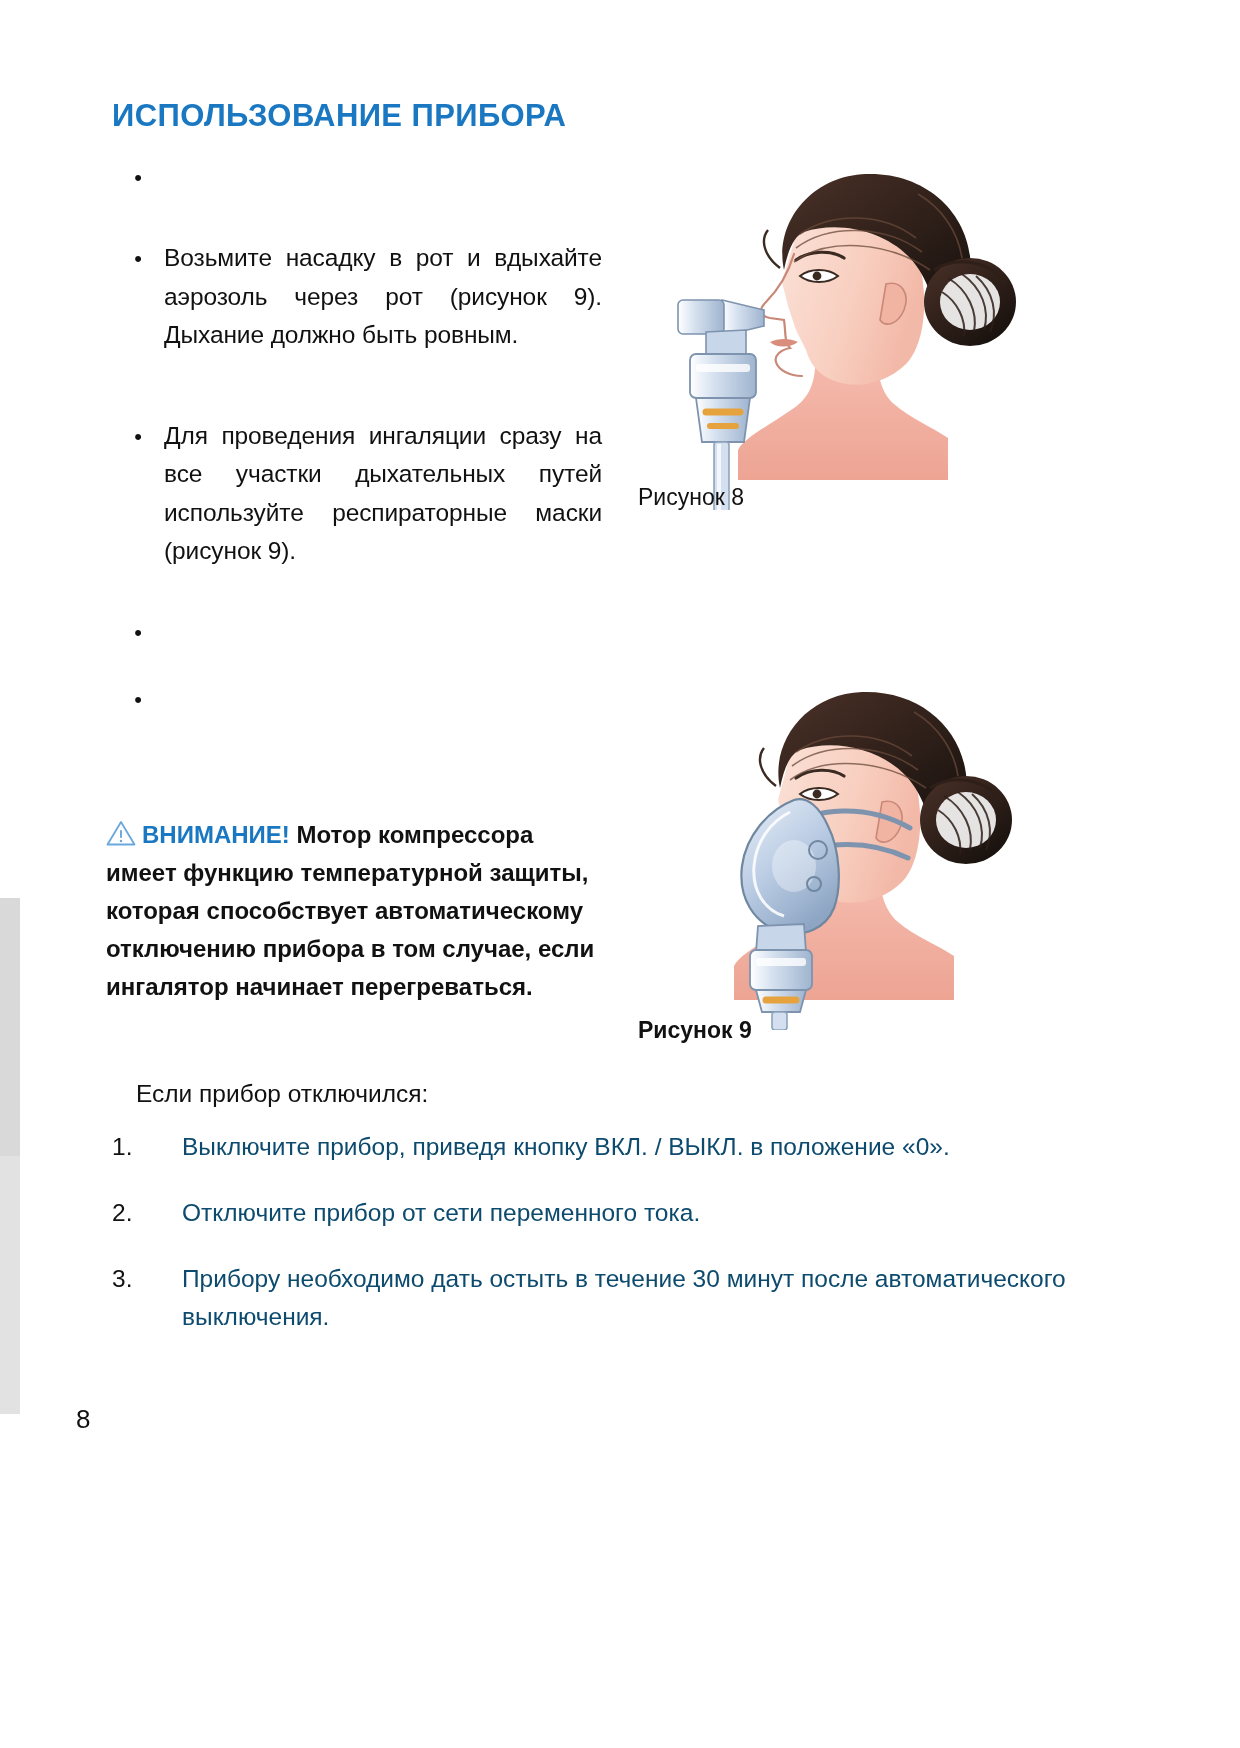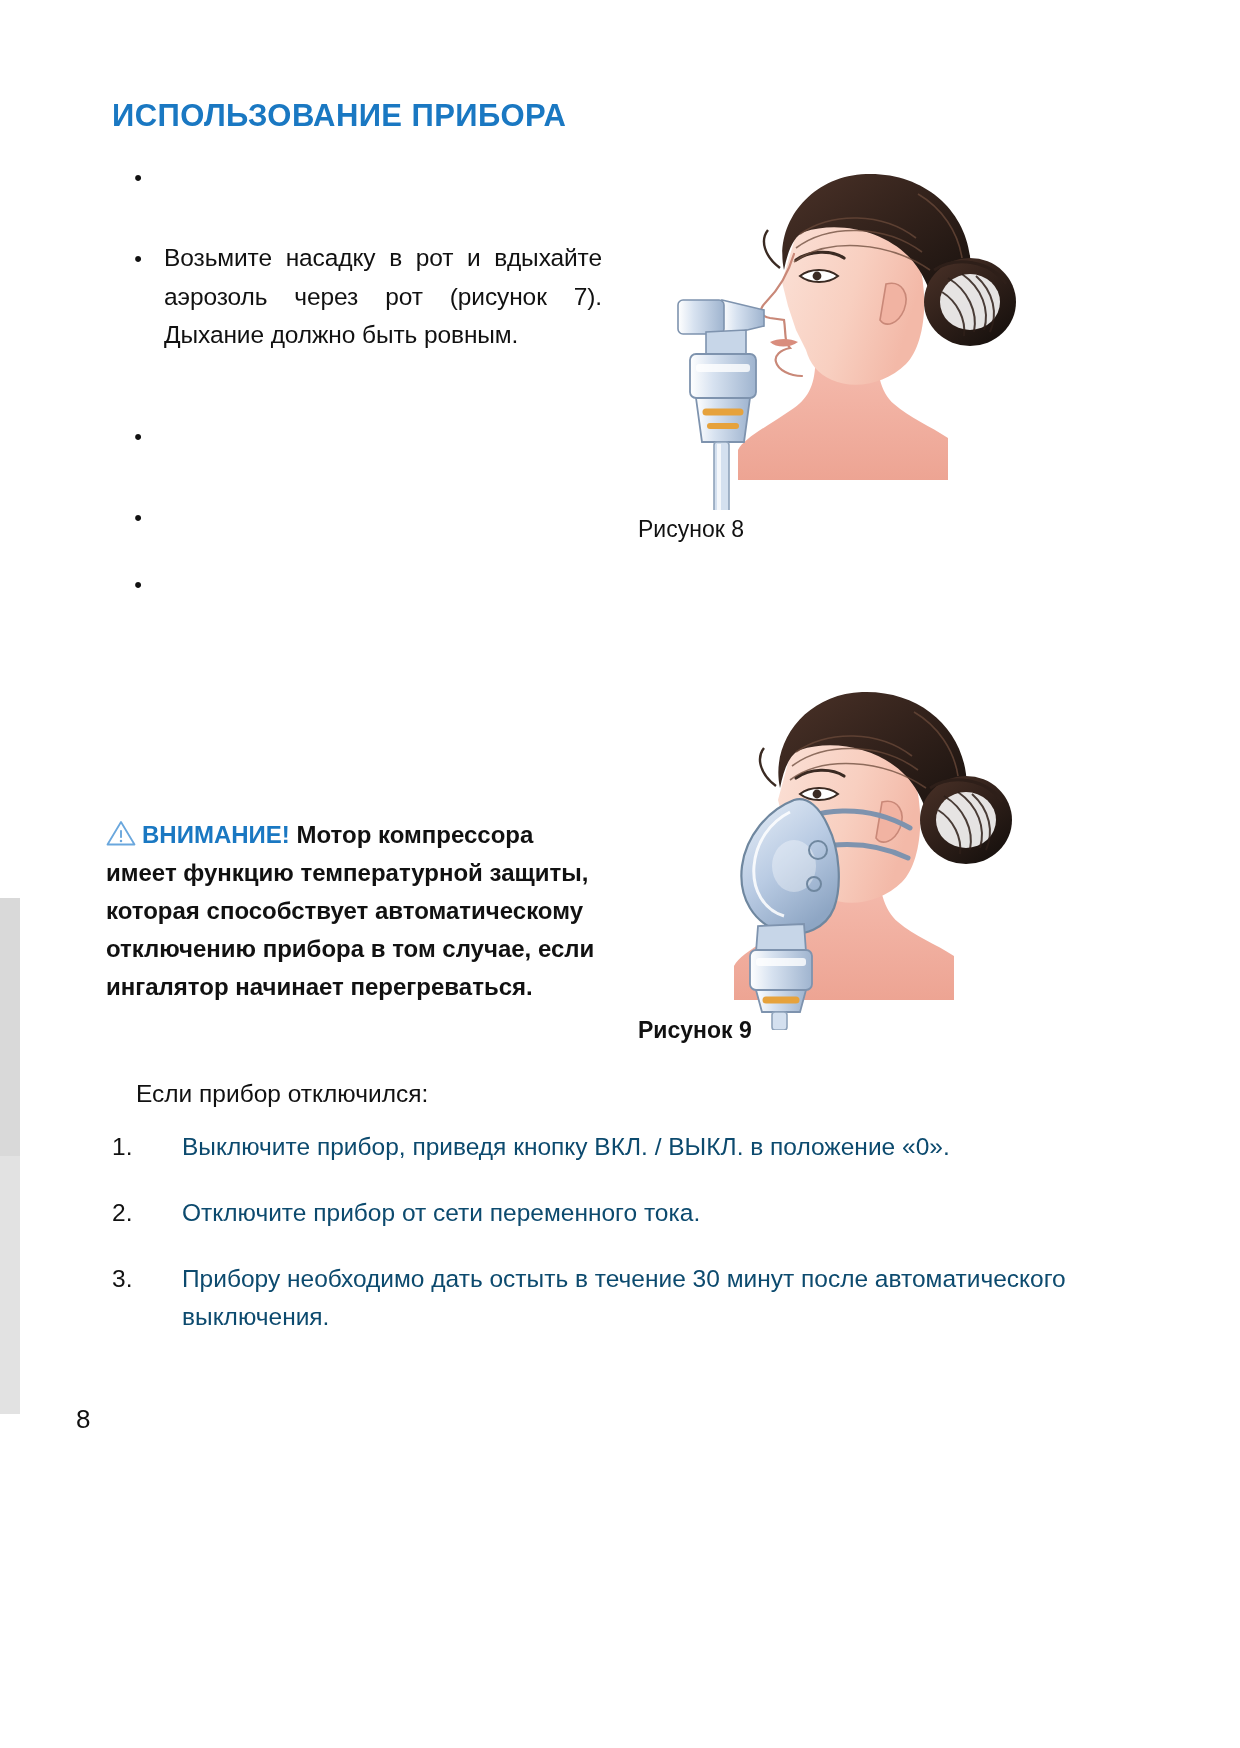--- a/index.html
+++ b/index.html
@@ -101,21 +101,21 @@
   .figure {
     position: absolute;
   }
   .fig8 { left: 618px; top: 150px; width: 400px; height: 360px; }
   .fig9 { left: 618px; top: 660px; width: 400px; height: 370px; }
   .fig-caption {
     position: absolute;
     font-size: 23px;
     color: #111;
   }
-  .cap8 { left: 638px; top: 516px; }
+  .cap8 { left: 638px; top: 484px; }
   .cap9 { left: 638px; top: 1017px; font-weight: bold; }
 
   
   .intro-line {
     position: absolute;
     left: 112px;
     top: 1080px;
     font-size: 24.5px;
     color: #111;
     margin-left: 24px;
@@ -168,26 +168,27 @@
 
   <div class="bullets">
 
     <div class="bullet-row">
       <div class="bullet-mark">•</div>
     </div>
     <div class="gap-md"></div>
 
     <div class="bullet-row">
       <div class="bullet-mark">•</div>
-      <div class="bullet-text">Возьмите насадку в рот и вдыхайте аэрозоль через рот (рисунок 7). Дыхание должно быть ровным.</div>
+      <div class="bullet-text">Возьмите насадку в рот и вдыхайте аэрозоль через рот (рисунок 9). Дыхание должно быть ровным.</div>
     </div>
     <div style="height:62px"></div>
 
     <div class="bullet-row">
       <div class="bullet-mark">•</div>
+      <div class="bullet-text">Для проведения ингаляции сразу на все участки дыхательных путей используйте респираторные маски (рисунок 9).</div>
     </div>
     <div class="gap-md"></div>
 
     <div class="bullet-row">
       <div class="bullet-mark">•</div>
     </div>
     <div class="gap-lg"></div>
 
     <div class="bullet-row">
       <div class="bullet-mark">•</div>

